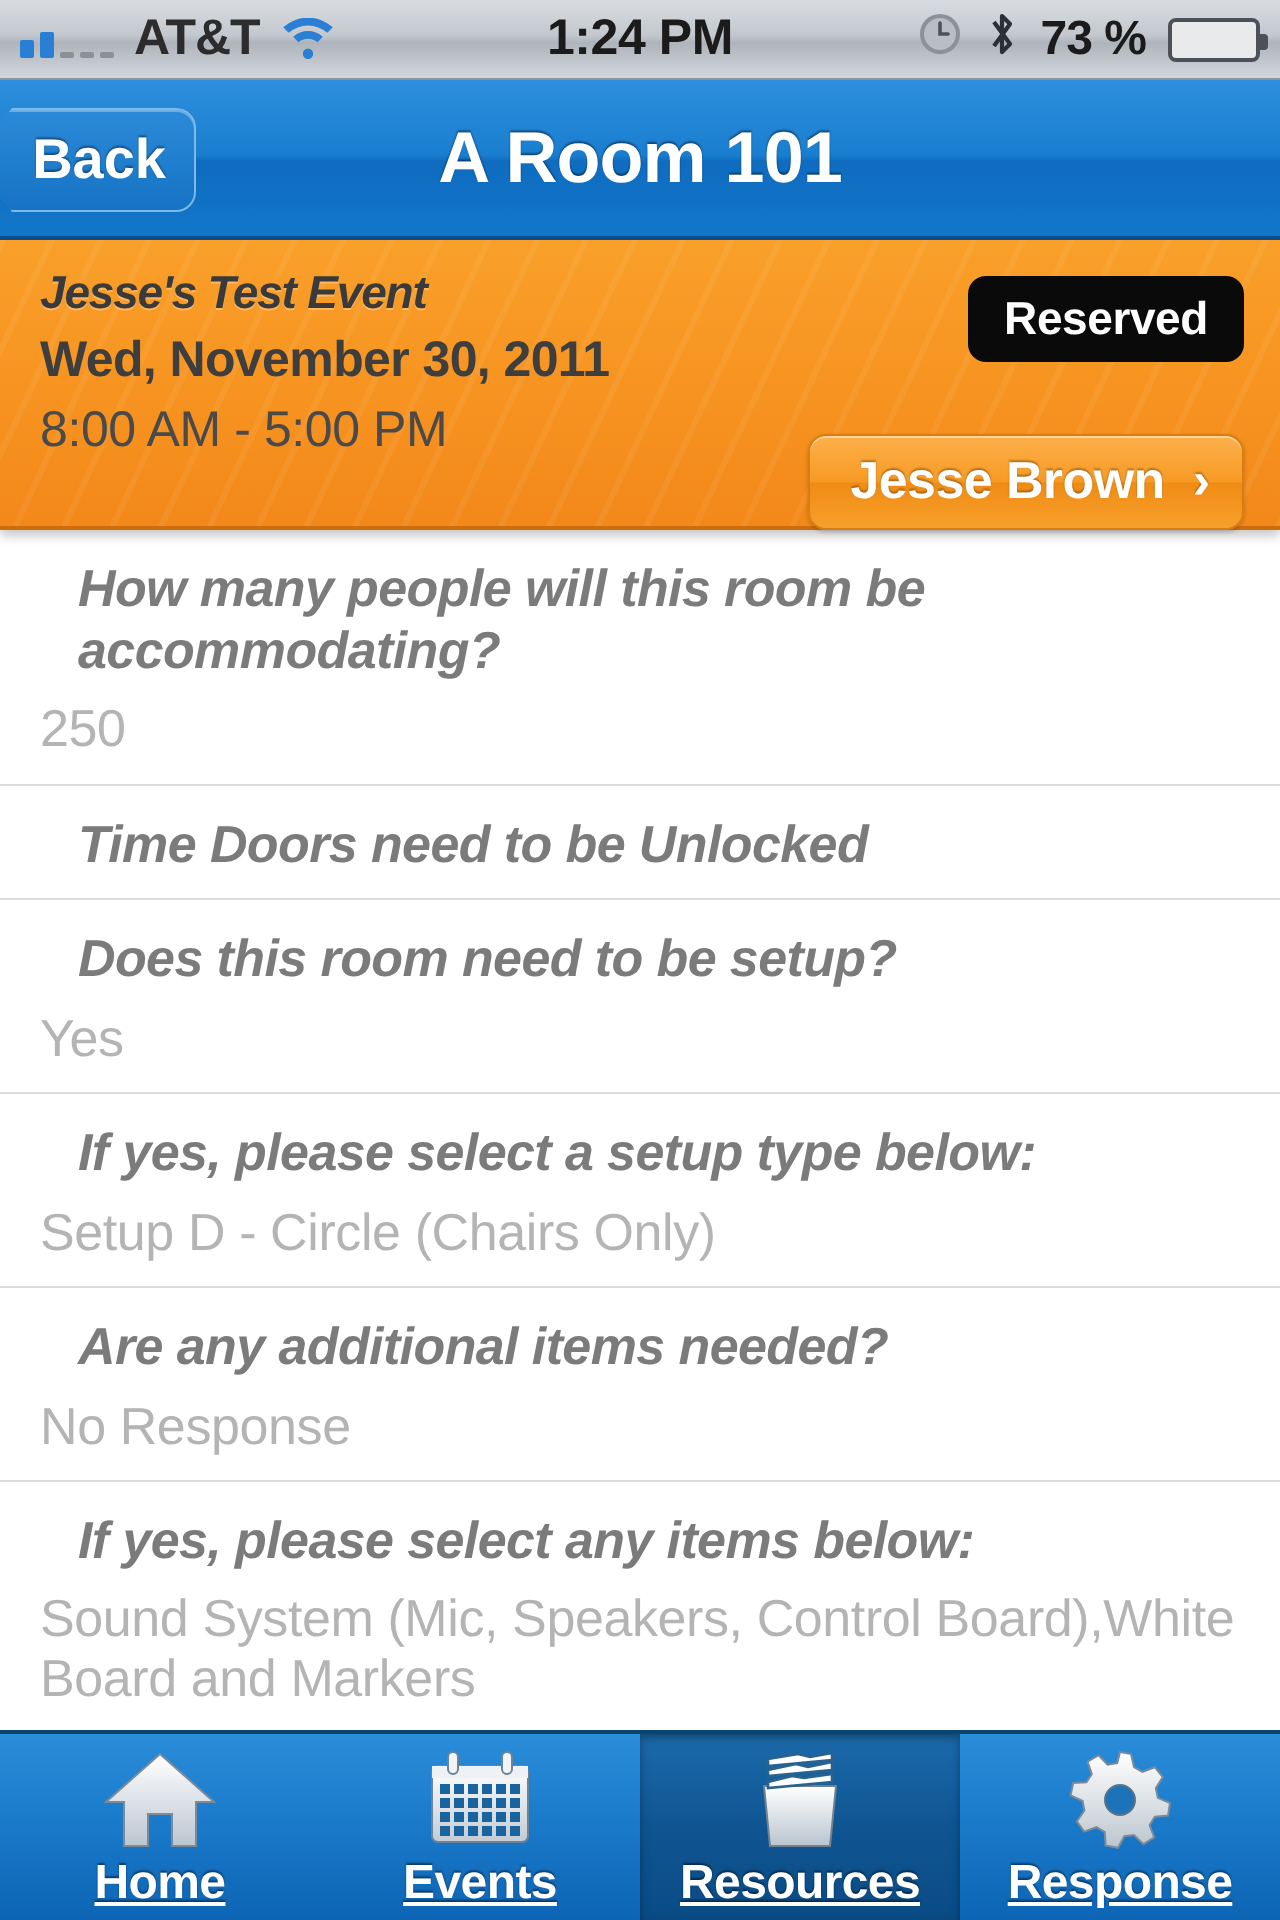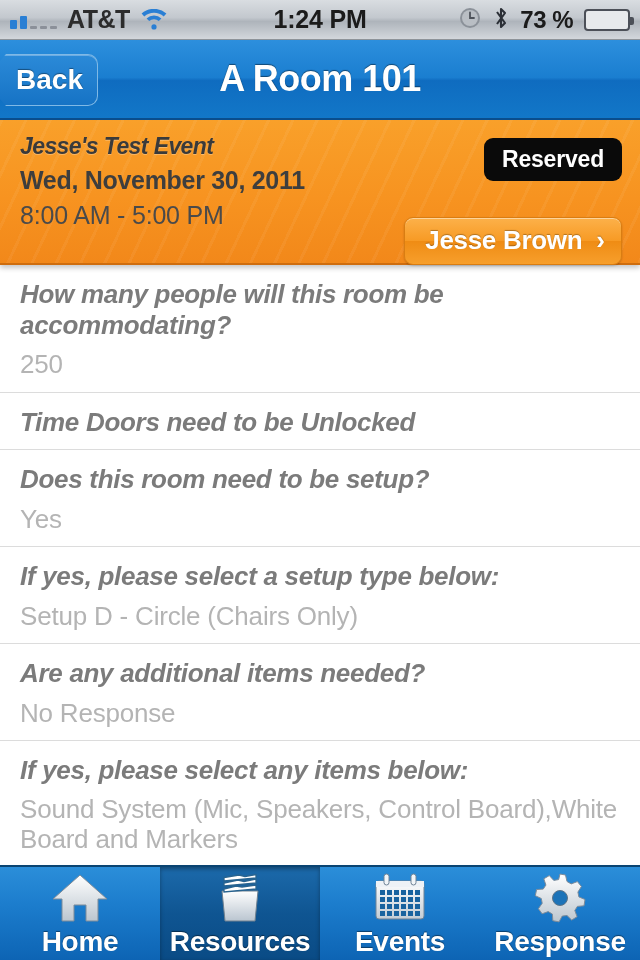--- a/index.html
+++ b/index.html
@@ -158,21 +158,21 @@
     background: #ffffff;
     overflow: hidden;
   }
   .qa-row {
     padding: 14px 20px 12px 20px;
     border-bottom: 1px solid #dcdcdc;
     background: #ffffff;
   }
   .q-text {
     font-size: 26px; font-weight: bold; font-style: italic;
-    color: #7b7b7b; line-height: 1.18; letter-spacing: -0.3px;
+    color: #7b7b7b; line-height: 1.18; letter-spacing: -0.3px; margin-left: 19px;
   }
   .a-text {
     font-size: 26px; color: #b4b4b4; line-height: 1.16;
     margin-top: 9px; letter-spacing: -0.2px;
   }
 
   
   .tabbar {
     flex: 0 0 95px;
     display: flex;
@@ -184,22 +184,22 @@
     display: flex; flex-direction: column;
     align-items: center; justify-content: center;
     gap: 3px; position: relative;
     padding-top: 4px;
   }
   .tab.active {
     background: linear-gradient(to bottom, #1c6aab 0%, #0f5592 50%, #0a4b85 100%);
     box-shadow: inset 0 2px 4px rgba(0,0,0,0.35);
   }
   .tab-label {
-    font-size: 28px; font-weight: bold; color: #ffffff;
-    text-shadow: 0 -1px 1px rgba(0,0,0,0.45); letter-spacing: -0.3px;
+    font-size: 24px; font-weight: bold; color: #ffffff;
+    text-shadow: 0 -1px 1px rgba(0,0,0,0.45); letter-spacing: -0.3px; text-decoration: underline;
   }
   .tab-icon { height: 50px; display: flex; align-items: center; justify-content: center; }
 </style>
 </head>
 <body>
 
 <div id="app">
 
   <div class="statusbar">
     <div class="sb-left">
@@ -293,39 +293,20 @@
             <defs>
               <linearGradient id="gH" x1="0" y1="0" x2="0" y2="1">
                 <stop offset="0" stop-color="#ffffff"></stop>
                 <stop offset="1" stop-color="#bcc6cf"></stop>
               </linearGradient>
             </defs>
             <path d="M29 2 L56 26 H47 V48 H35 V32 H23 V48 H11 V26 H2 Z" fill="url(#gH)" stroke="#7d8b99" stroke-width="1"></path>
           </svg>
         </span>
         <span class="tab-label">Home</span>
-      </div>
-      <div class="tab active">
-        <span class="tab-icon">
-          <svg width="56" height="50" viewBox="0 0 56 50">
-            <defs>
-              <linearGradient id="gB" x1="0" y1="0" x2="0" y2="1">
-                <stop offset="0" stop-color="#ffffff"></stop>
-                <stop offset="1" stop-color="#bac5d0"></stop>
-              </linearGradient>
-            </defs>
-            <path d="M10 18 L46 18 L43 48 L13 48 Z" fill="url(#gB)" stroke="#70818f" stroke-width="1"></path>
-            <g fill="#ffffff" stroke="#28638f" stroke-width="1.3">
-              <path d="M12 16 L24 13 L30 14 L44 12 L44 16 L12 19 Z"></path>
-              <path d="M12 10 L26 7 L32 8.5 L44 6 L44 10 L12 13 Z"></path>
-              <path d="M12 4.5 L27 2 L33 3.5 L44 1.5 L44 5 L12 8 Z"></path>
-            </g>
-          </svg>
-        </span>
-        <span class="tab-label">Resources</span>
       </div>
       <div class="tab">
         <span class="tab-icon">
           <svg width="54" height="50" viewBox="0 0 54 50">
             <defs>
               <linearGradient id="gC" x1="0" y1="0" x2="0" y2="1">
                 <stop offset="0" stop-color="#ffffff"></stop>
                 <stop offset="1" stop-color="#c2ccd5"></stop>
               </linearGradient>
             </defs>
@@ -356,20 +337,39 @@
               <rect x="14" y="38" width="5" height="5"></rect>
               <rect x="21" y="38" width="5" height="5"></rect>
               <rect x="28" y="38" width="5" height="5"></rect>
               <rect x="35" y="38" width="5" height="5"></rect>
               <rect x="42" y="38" width="5" height="5"></rect>
             </g>
           </svg>
         </span>
         <span class="tab-label">Events</span>
       </div>
+      <div class="tab active">
+        <span class="tab-icon">
+          <svg width="56" height="50" viewBox="0 0 56 50">
+            <defs>
+              <linearGradient id="gB" x1="0" y1="0" x2="0" y2="1">
+                <stop offset="0" stop-color="#ffffff"></stop>
+                <stop offset="1" stop-color="#bac5d0"></stop>
+              </linearGradient>
+            </defs>
+            <path d="M10 18 L46 18 L43 48 L13 48 Z" fill="url(#gB)" stroke="#70818f" stroke-width="1"></path>
+            <g fill="#ffffff" stroke="#28638f" stroke-width="1.3">
+              <path d="M12 16 L24 13 L30 14 L44 12 L44 16 L12 19 Z"></path>
+              <path d="M12 10 L26 7 L32 8.5 L44 6 L44 10 L12 13 Z"></path>
+              <path d="M12 4.5 L27 2 L33 3.5 L44 1.5 L44 5 L12 8 Z"></path>
+            </g>
+          </svg>
+        </span>
+        <span class="tab-label">Resources</span>
+      </div>
       <div class="tab">
         <span class="tab-icon">
           <svg width="52" height="50" viewBox="0 0 52 50">
             <defs>
               <linearGradient id="gG" x1="0" y1="0" x2="0" y2="1">
                 <stop offset="0" stop-color="#ffffff"></stop>
                 <stop offset="1" stop-color="#bcc6cf"></stop>
               </linearGradient>
             </defs>
             <path d="M26 1 l5.5 1 l1.5 6.5 l4.2 2.4 l6.2-2.3 l4 4.9 l-3.5 5.6 l1 4.8 l6.1 2.6 l-1 6.3 l-6.6 .6 l-2.6 4.1 l2.3 6.2 l-5.4 3.4 l-4.7-4.6 l-4.8 .6 l-3.2 5.8 l-6.2-1.2 l-.4-6.6 l-4.2-2.5 l-6.1 2.2 l-3.7-5.1 l3.8-5.4 l-.9-4.8 l-6-2.8 l1.3-6.2 l6.6-.4 l2.7-4 l-2.1-6.3 l5.5-3.2 l4.5 4.8 l4.8-.8 z" fill="url(#gG)" stroke="#7d8b99" stroke-width="1"></path>

